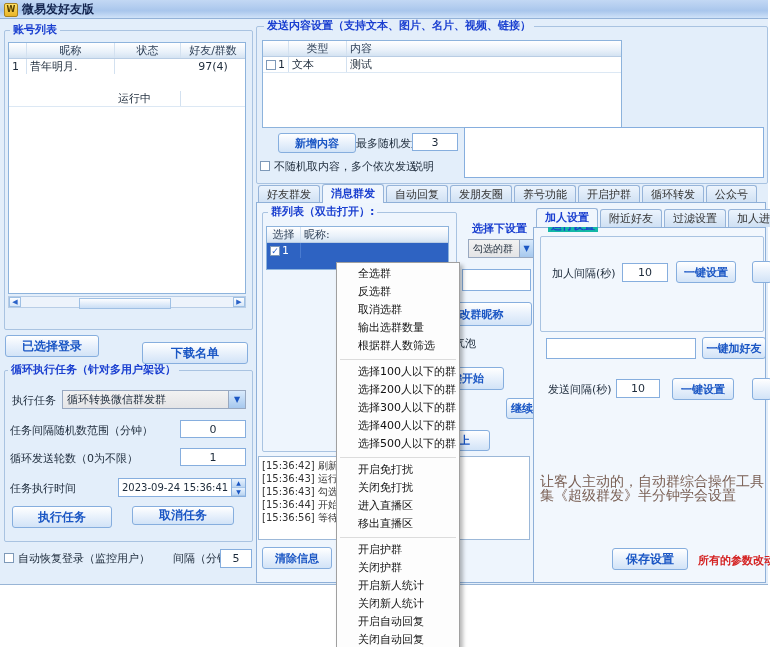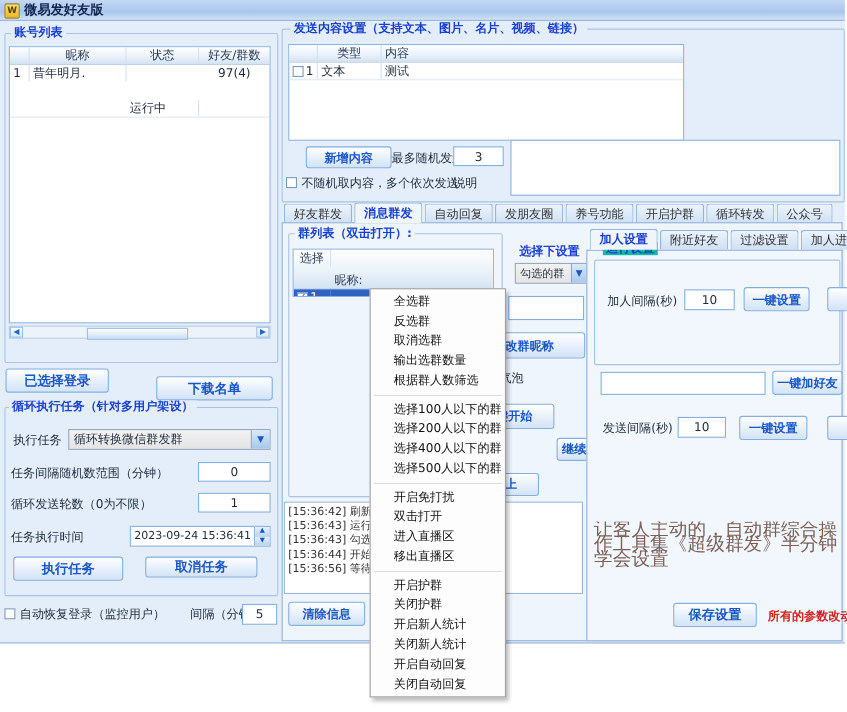--- a/index.html
+++ b/index.html
@@ -66,21 +66,21 @@
   .pane{border:1px solid #8fb0d8;background:#eef5fd;box-sizing:border-box;}
   
   #menu{left:336px;top:262px;width:122px;background:#fdfdfd;border:1px solid #a0a0a0;
       box-shadow:3px 3px 4px rgba(0,0,0,.28);z-index:50;padding:2px 0;}
   .mi{height:18px;line-height:18px;padding-left:21px;font-size:11px;color:#111;white-space:nowrap;overflow:hidden;}
   .mi.sep{height:8px;padding:0;}
   .mi.sep::before{content:'';display:block;border-top:1px solid #dcdcdc;margin:4px 3px 0 3px;}
   .log{background:#fff;border:1px solid #9cb8d8;box-sizing:border-box;font-size:10px;color:#333;
       line-height:13px;padding:2px 3px;overflow:hidden;white-space:nowrap;}
   .red{color:#d42222;font-size:11px;font-weight:bold;white-space:nowrap;}
-  .hint{font-size:17px;color:#7a6055;line-height:14px;overflow:hidden;}
+  .hint{font-size:14px;color:#7a6055;line-height:14px;overflow:hidden;}
 </style>
 </head>
 <body>
 
 <div id="app">
   <div id="win">
 
     <div class="abs titlebar">
       <div class="abs appicon">W</div>
       <div class="abs apptitle">微易发好友版</div>
@@ -183,21 +183,21 @@
         <div class="tab">循环转发</div>
         <div class="tab">公众号</div>
       </div>
     <div class="abs pane" style="left:256px;top:202px;width:510px;height:381px;"></div>
 
     <div class="abs gb" style="left:262px;top:212px;width:193px;height:238px;"></div>
     <div class="abs gblab" style="left:268px;top:206px;background:#eef5fd;">群列表（双击打开）:</div>
     <div class="abs tblwrap" style="left:266px;top:226px;width:183px;height:44px;">
       <div class="trow head">
         <div class="tc" style="width:34px;">选择</div>
-        <div class="tc" style="width:147px;border-right:none;text-align:left;margin-top:20px;">昵称:</div>
+        <div class="tc" style="width:147px;border-right:none;text-align:left;">昵称:</div>
       </div>
       <div class="trow selrow">
         <div class="tc" style="width:34px;display:flex;align-items:center;gap:2px;border-right-color:#4a7bd0;">
           <span class="cb">✓</span>
           <span>1</span>
         </div>
         <div class="tc" style="width:147px;border-right:none;margin-top:44px;">t.1测试群</div>
       </div>
     </div>
 
@@ -257,25 +257,26 @@
 
   <div class="abs" id="menu">
       <div class="mi">全选群</div>
       <div class="mi">反选群</div>
       <div class="mi">取消选群</div>
       <div class="mi">输出选群数量</div>
       <div class="mi">根据群人数筛选</div>
       <div class="mi sep"></div>
       <div class="mi">选择100人以下的群</div>
       <div class="mi">选择200人以下的群</div>
+      <div class="mi">选择300人以下的群</div>
       <div class="mi">选择400人以下的群</div>
       <div class="mi">选择500人以下的群</div>
       <div class="mi sep"></div>
       <div class="mi">开启免打扰</div>
-      <div class="mi">双击打开</div>
+      <div class="mi">关闭免打扰</div>
       <div class="mi">进入直播区</div>
       <div class="mi">移出直播区</div>
       <div class="mi sep"></div>
       <div class="mi">开启护群</div>
       <div class="mi">关闭护群</div>
       <div class="mi">开启新人统计</div>
       <div class="mi">关闭新人统计</div>
       <div class="mi">开启自动回复</div>
       <div class="mi">关闭自动回复</div>
     </div>

